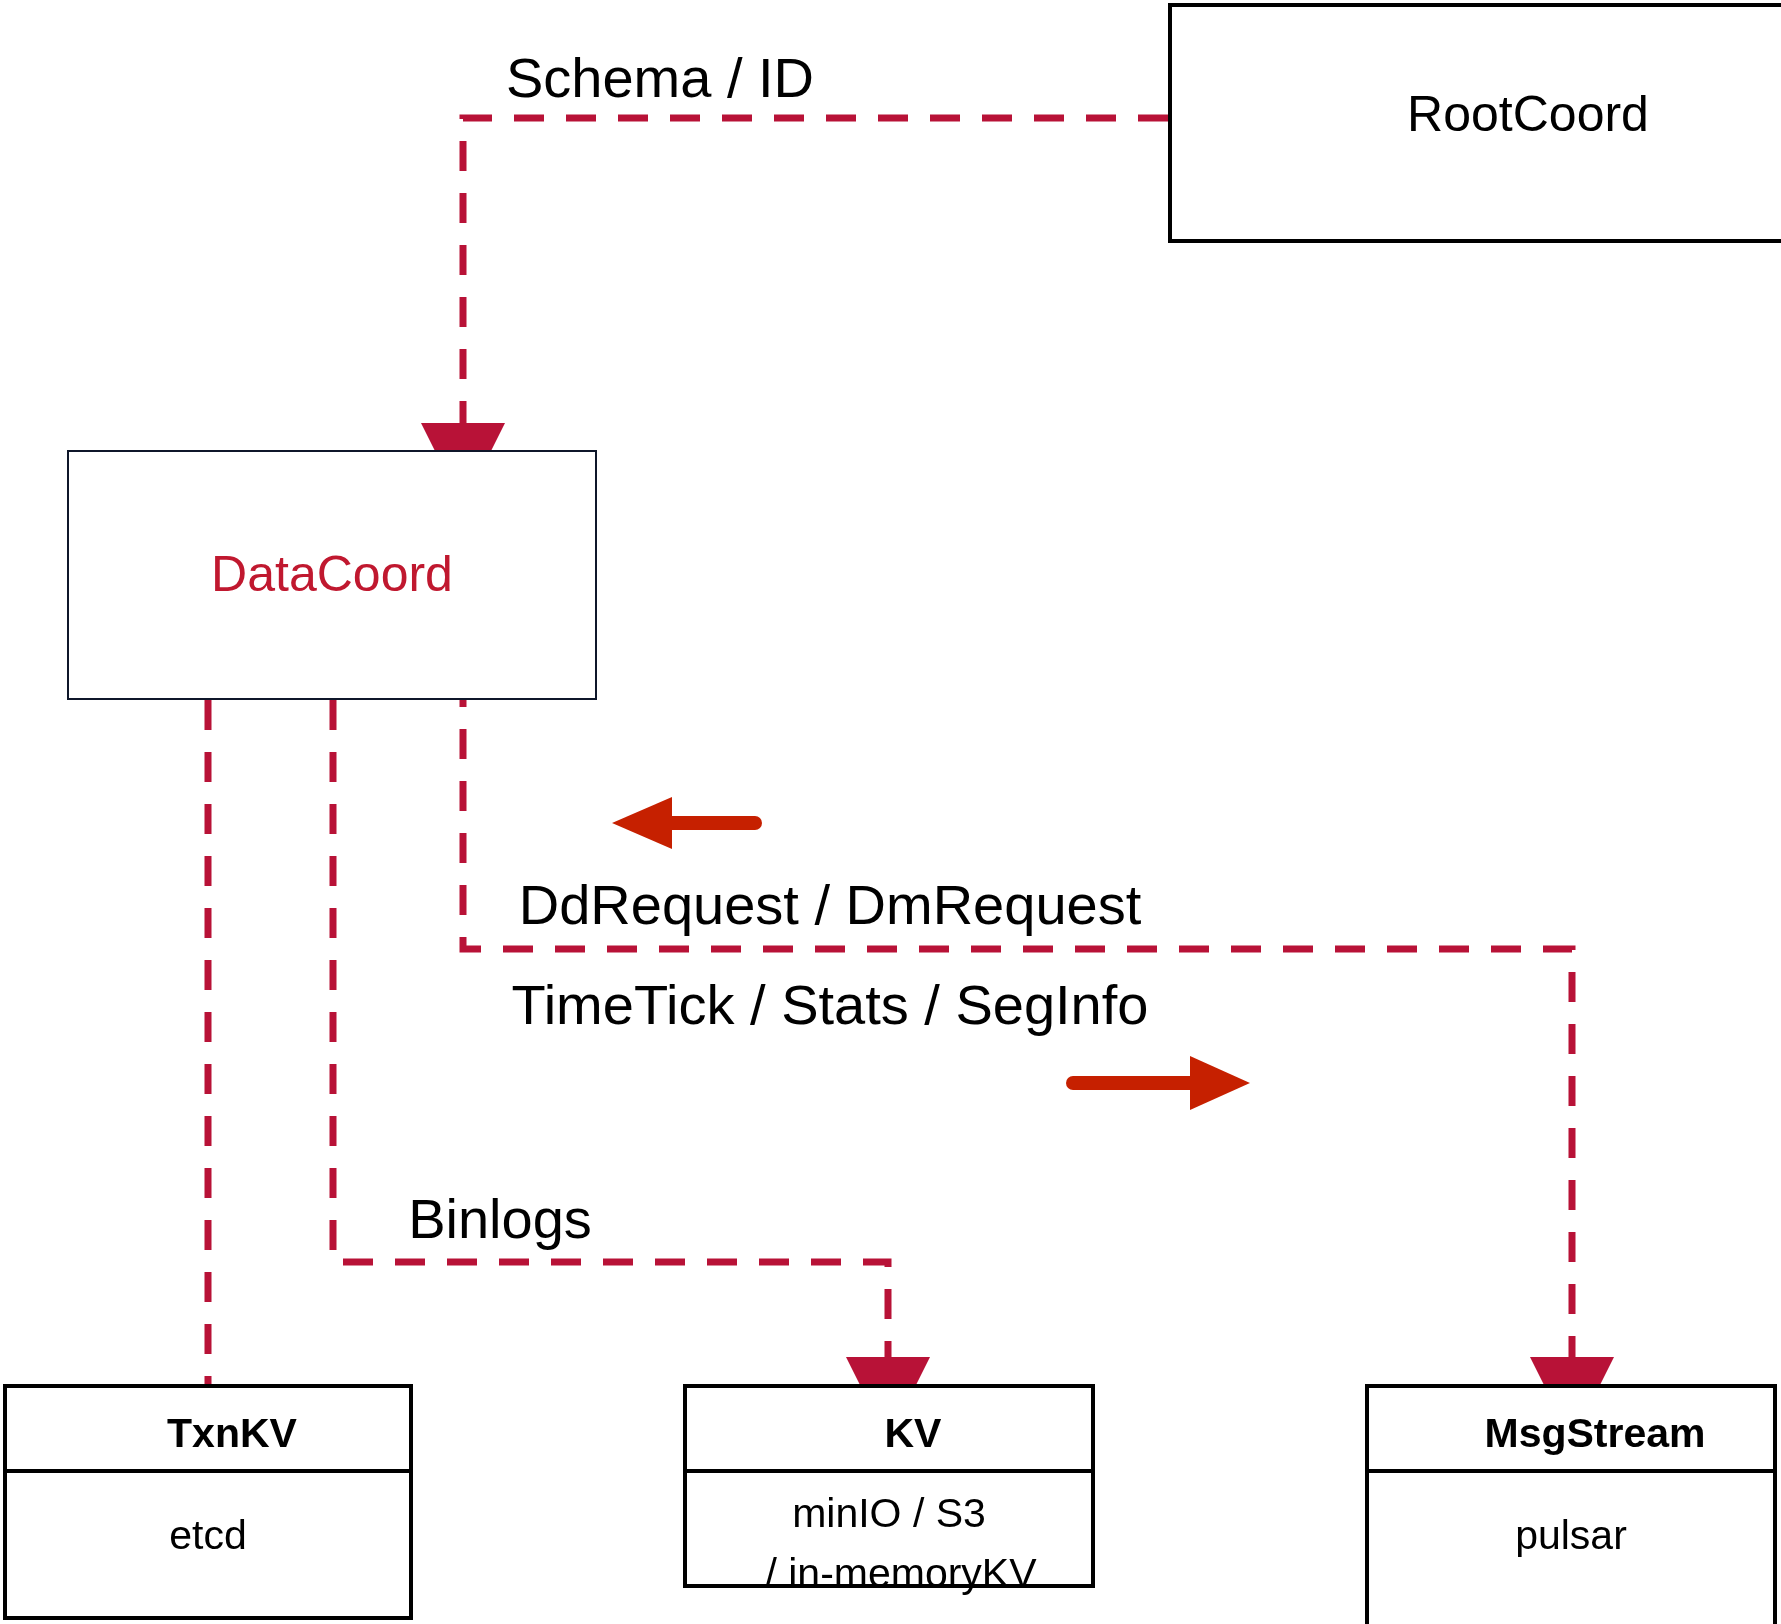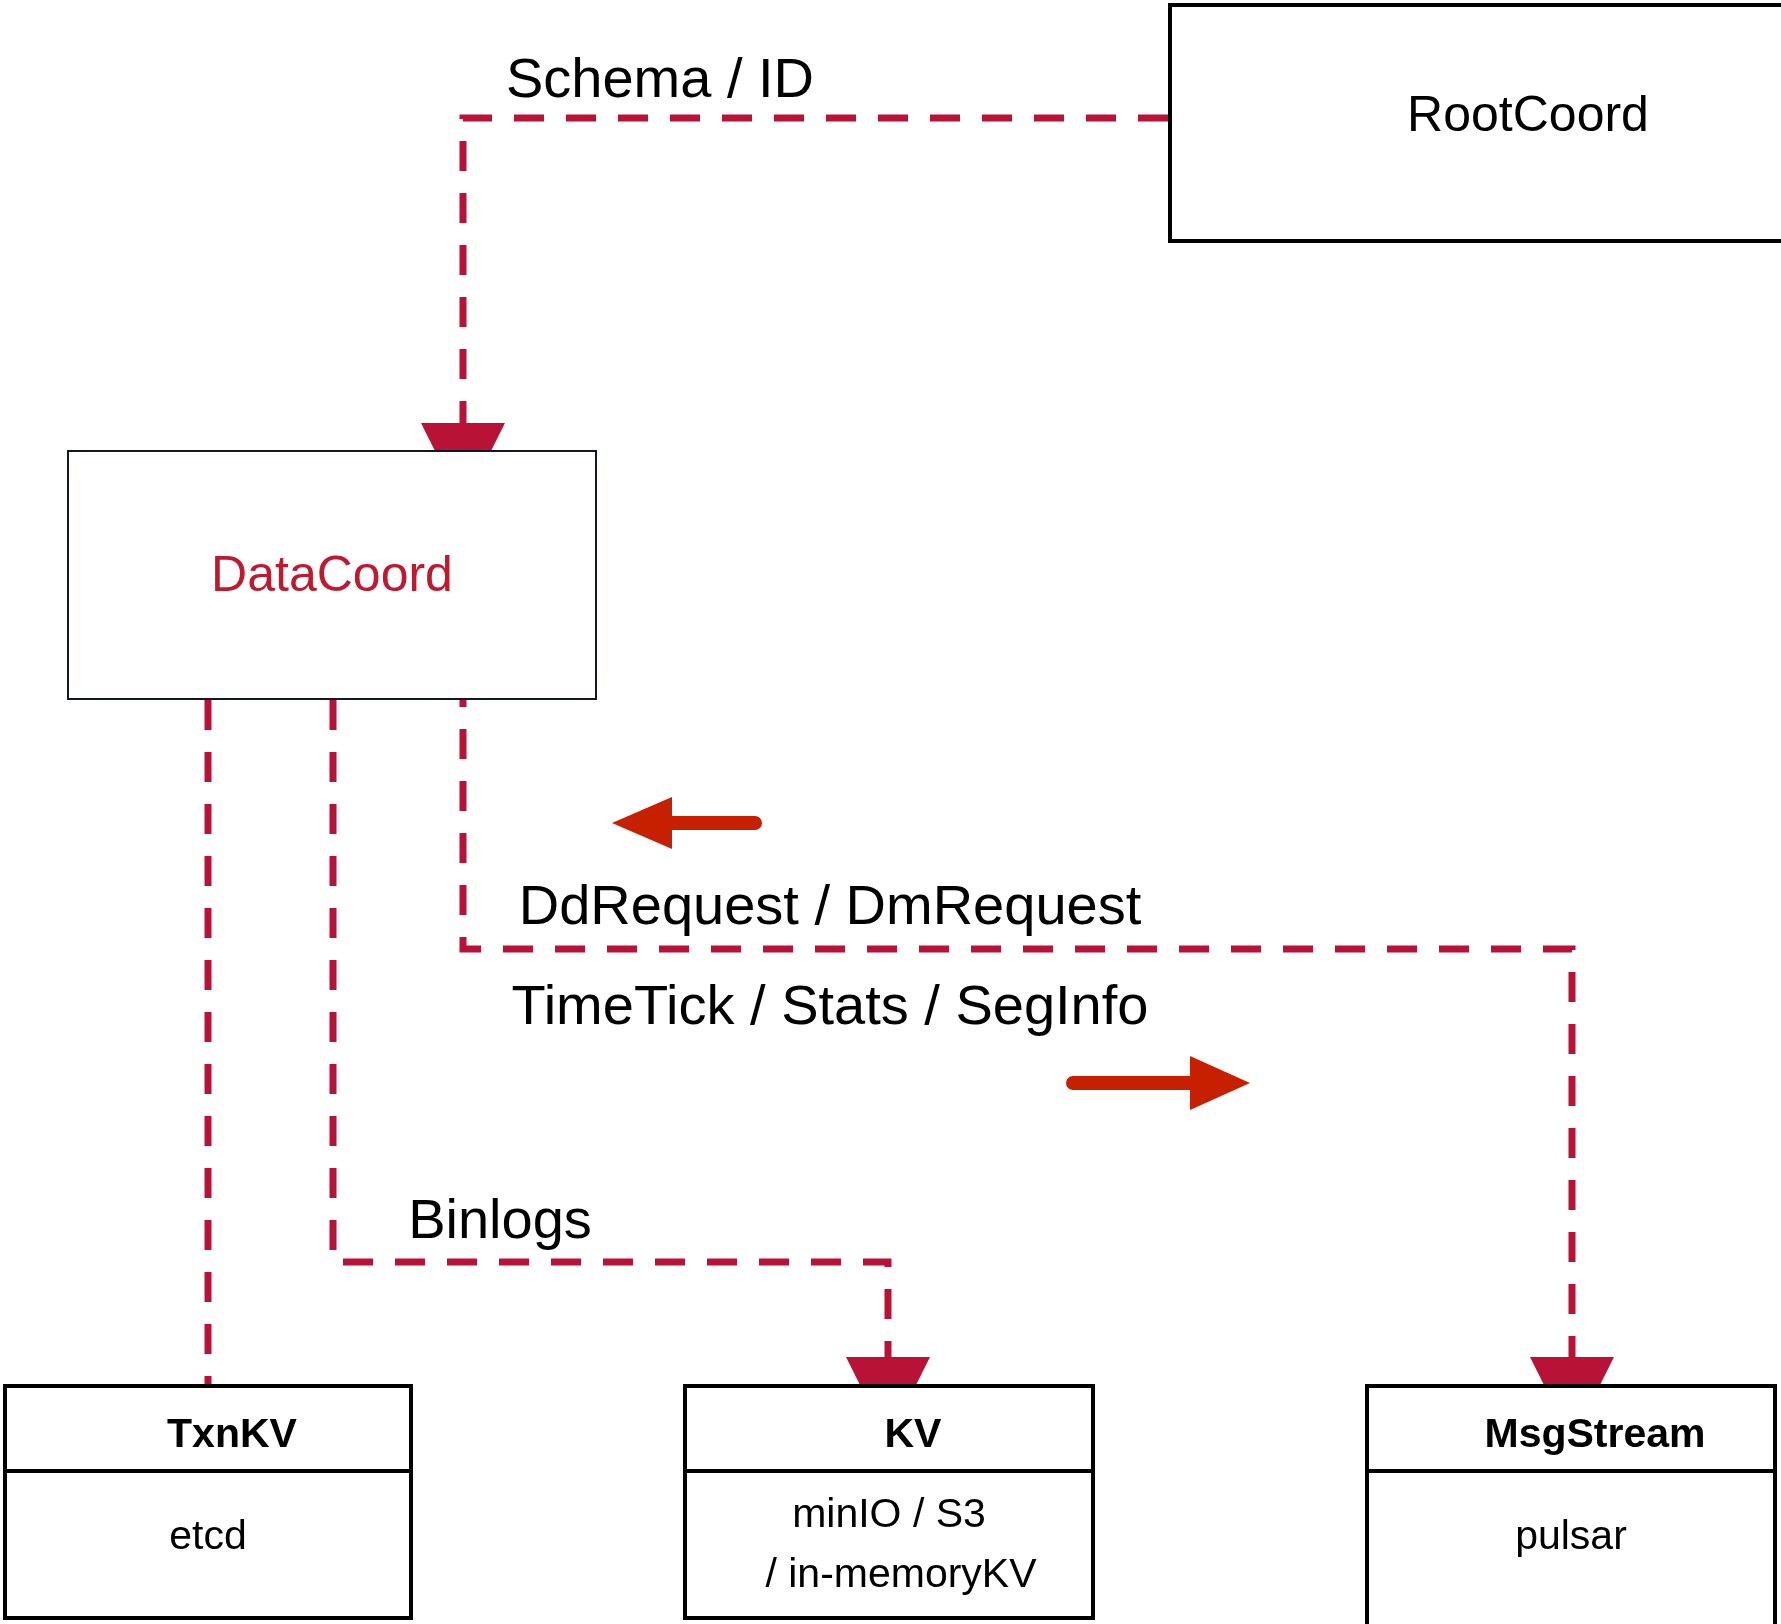--- a/index.html
+++ b/index.html
@@ -132,21 +132,21 @@
   <div class="node node-red" style="left:67px; top:450px; width:530px; height:250px;">
     <div class="datacoord-label" style="top:93px;">DataCoord</div>
   </div>
 
   <div class="node node-black" style="left:3px; top:1384px; width:410px; height:236px;">
     <div class="node-title bold" style="top:22px;">TxnKV</div>
     <div class="divider" style="top:81px;"></div>
     <div class="node-sub" style="top:117px;">etcd</div>
   </div>
 
-  <div class="node node-black" style="left:683px; top:1384px; width:412px; height:236px;">
+  <div class="node node-black" style="left:683px; top:1384px; width:412px; height:204px;">
     <div class="node-title bold" style="top:22px;">KV</div>
     <div class="divider" style="top:81px;"></div>
     <div class="node-sub" style="top:95px;">minIO / S3</div>
     <div class="node-sub" style="top:155px;padding-left:24px;">/ in-memoryKV</div>
   </div>
 
   <div class="node node-black" style="left:1365px; top:1384px; width:412px; height:268px;">
     <div class="node-title bold" style="top:22px;">MsgStream</div>
     <div class="divider" style="top:81px;"></div>
     <div class="node-sub" style="top:117px;">pulsar</div>

